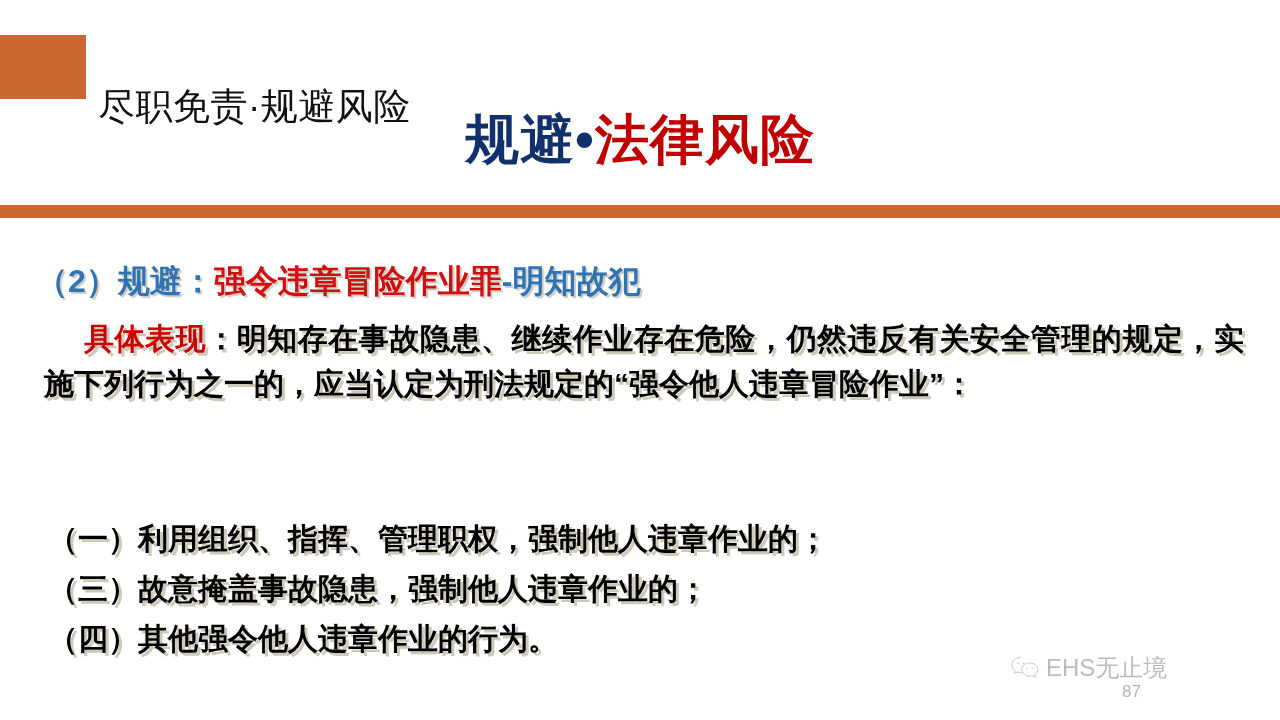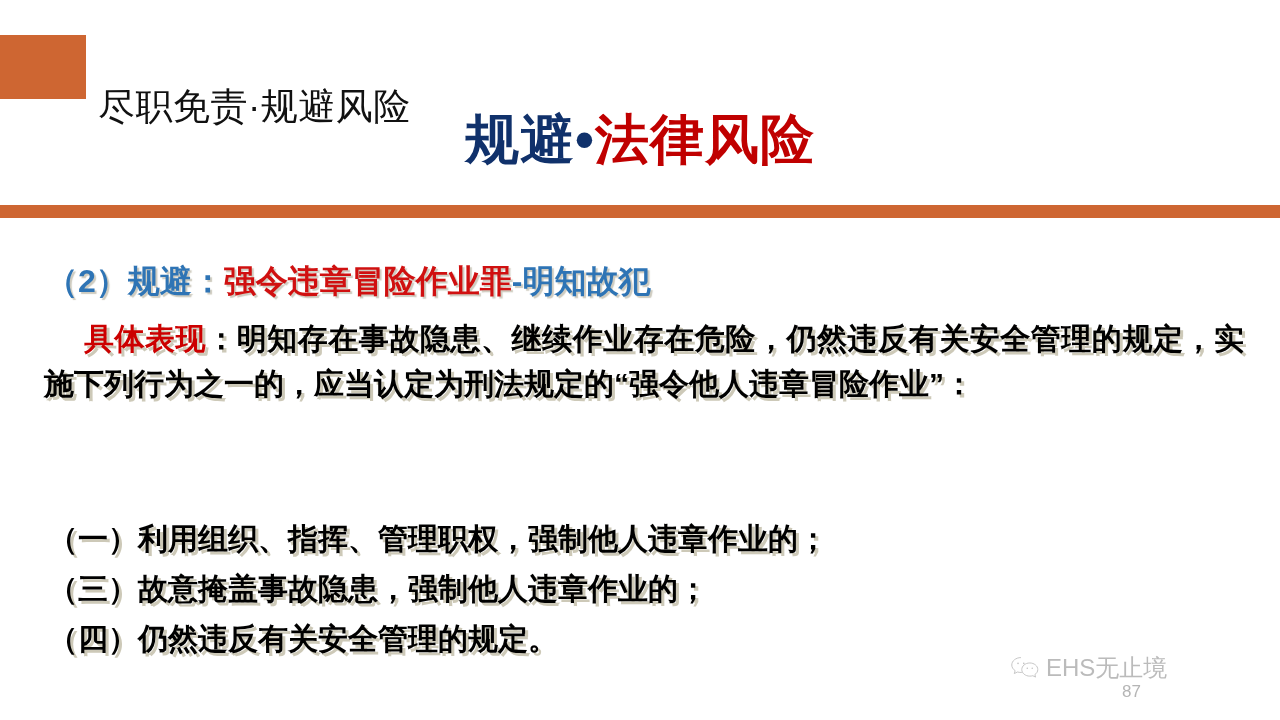--- a/index.html
+++ b/index.html
@@ -68,21 +68,21 @@
     left: 0;
     top: 205px;
     width: 1280px;
     height: 13px;
     background: #CE6632;
   }
 
   
   .section-heading {
     position: absolute;
-    left: 46px;
+    left: 36px;
     top: 259px;
     font-size: 32px;
     line-height: 44px;
     font-weight: bold;
     white-space: nowrap;
     text-shadow: 2px 2px 1px rgba(190,185,170,0.75);
     text-align: right;
   }
   .sh-blue { color: #2E74B5; }
   .sh-red  { color: #D01010; }
@@ -171,21 +171,21 @@
     <span class="sh-blue">（2）规避：</span><span class="sh-red">强令违章冒险作业罪</span><span class="sh-blue">-明知故犯</span>
   </div>
 
   <div class="body-block">
     <span class="b-red">具体表现</span><span>：明知存在事故隐患、继续作业存在危险，仍然违反有关安全管理的规定，实施下列行为之一的，应当认定为刑法规定的“强令他人违章冒险作业”：</span>
   </div>
 
   <div class="list-block">
     <div class="list-item">（一）利用组织、指挥、管理职权，强制他人违章作业的；</div>
     <div class="list-item">（三）故意掩盖事故隐患，强制他人违章作业的；</div>
-    <div class="list-item">（四）仍然违反有关安全管理的规定。</div>
+    <div class="list-item">（四）其他强令他人违章作业的行为。</div>
   </div>
 
   <div class="watermark">
     <span class="wm-icon">
       <svg class="wm-icon" viewBox="0 0 34 28" xmlns="http://www.w3.org/2000/svg" fill="none" stroke="#C4C4C4" stroke-width="1.1">
         <path d="M12.4 2.2C6.6 2.2 2 6.0 2 10.6c0 2.6 1.5 4.9 3.8 6.4L4.9 20.3l3.6-1.8c1.2 .35 2.5 .55 3.9 .55 .35 0 .7-.01 1.05-.04"></path>
         <circle cx="9.1" cy="8.7" r="0.95" fill="#C4C4C4" stroke="none"></circle>
         <circle cx="15.6" cy="8.7" r="0.95" fill="#C4C4C4" stroke="none"></circle>
         <path d="M22.4 8.3c5.0 0 9.1 3.35 9.1 7.45 0 2.3-1.3 4.35-3.3 5.7l.75 2.85-3.1-1.55c-1.05 .3-2.2 .47-3.4 .47-5.0 0-9.1-3.35-9.1-7.45S17.4 8.3 22.4 8.3z"></path>
         <circle cx="19.6" cy="14.2" r="0.9" fill="#C4C4C4" stroke="none"></circle>

